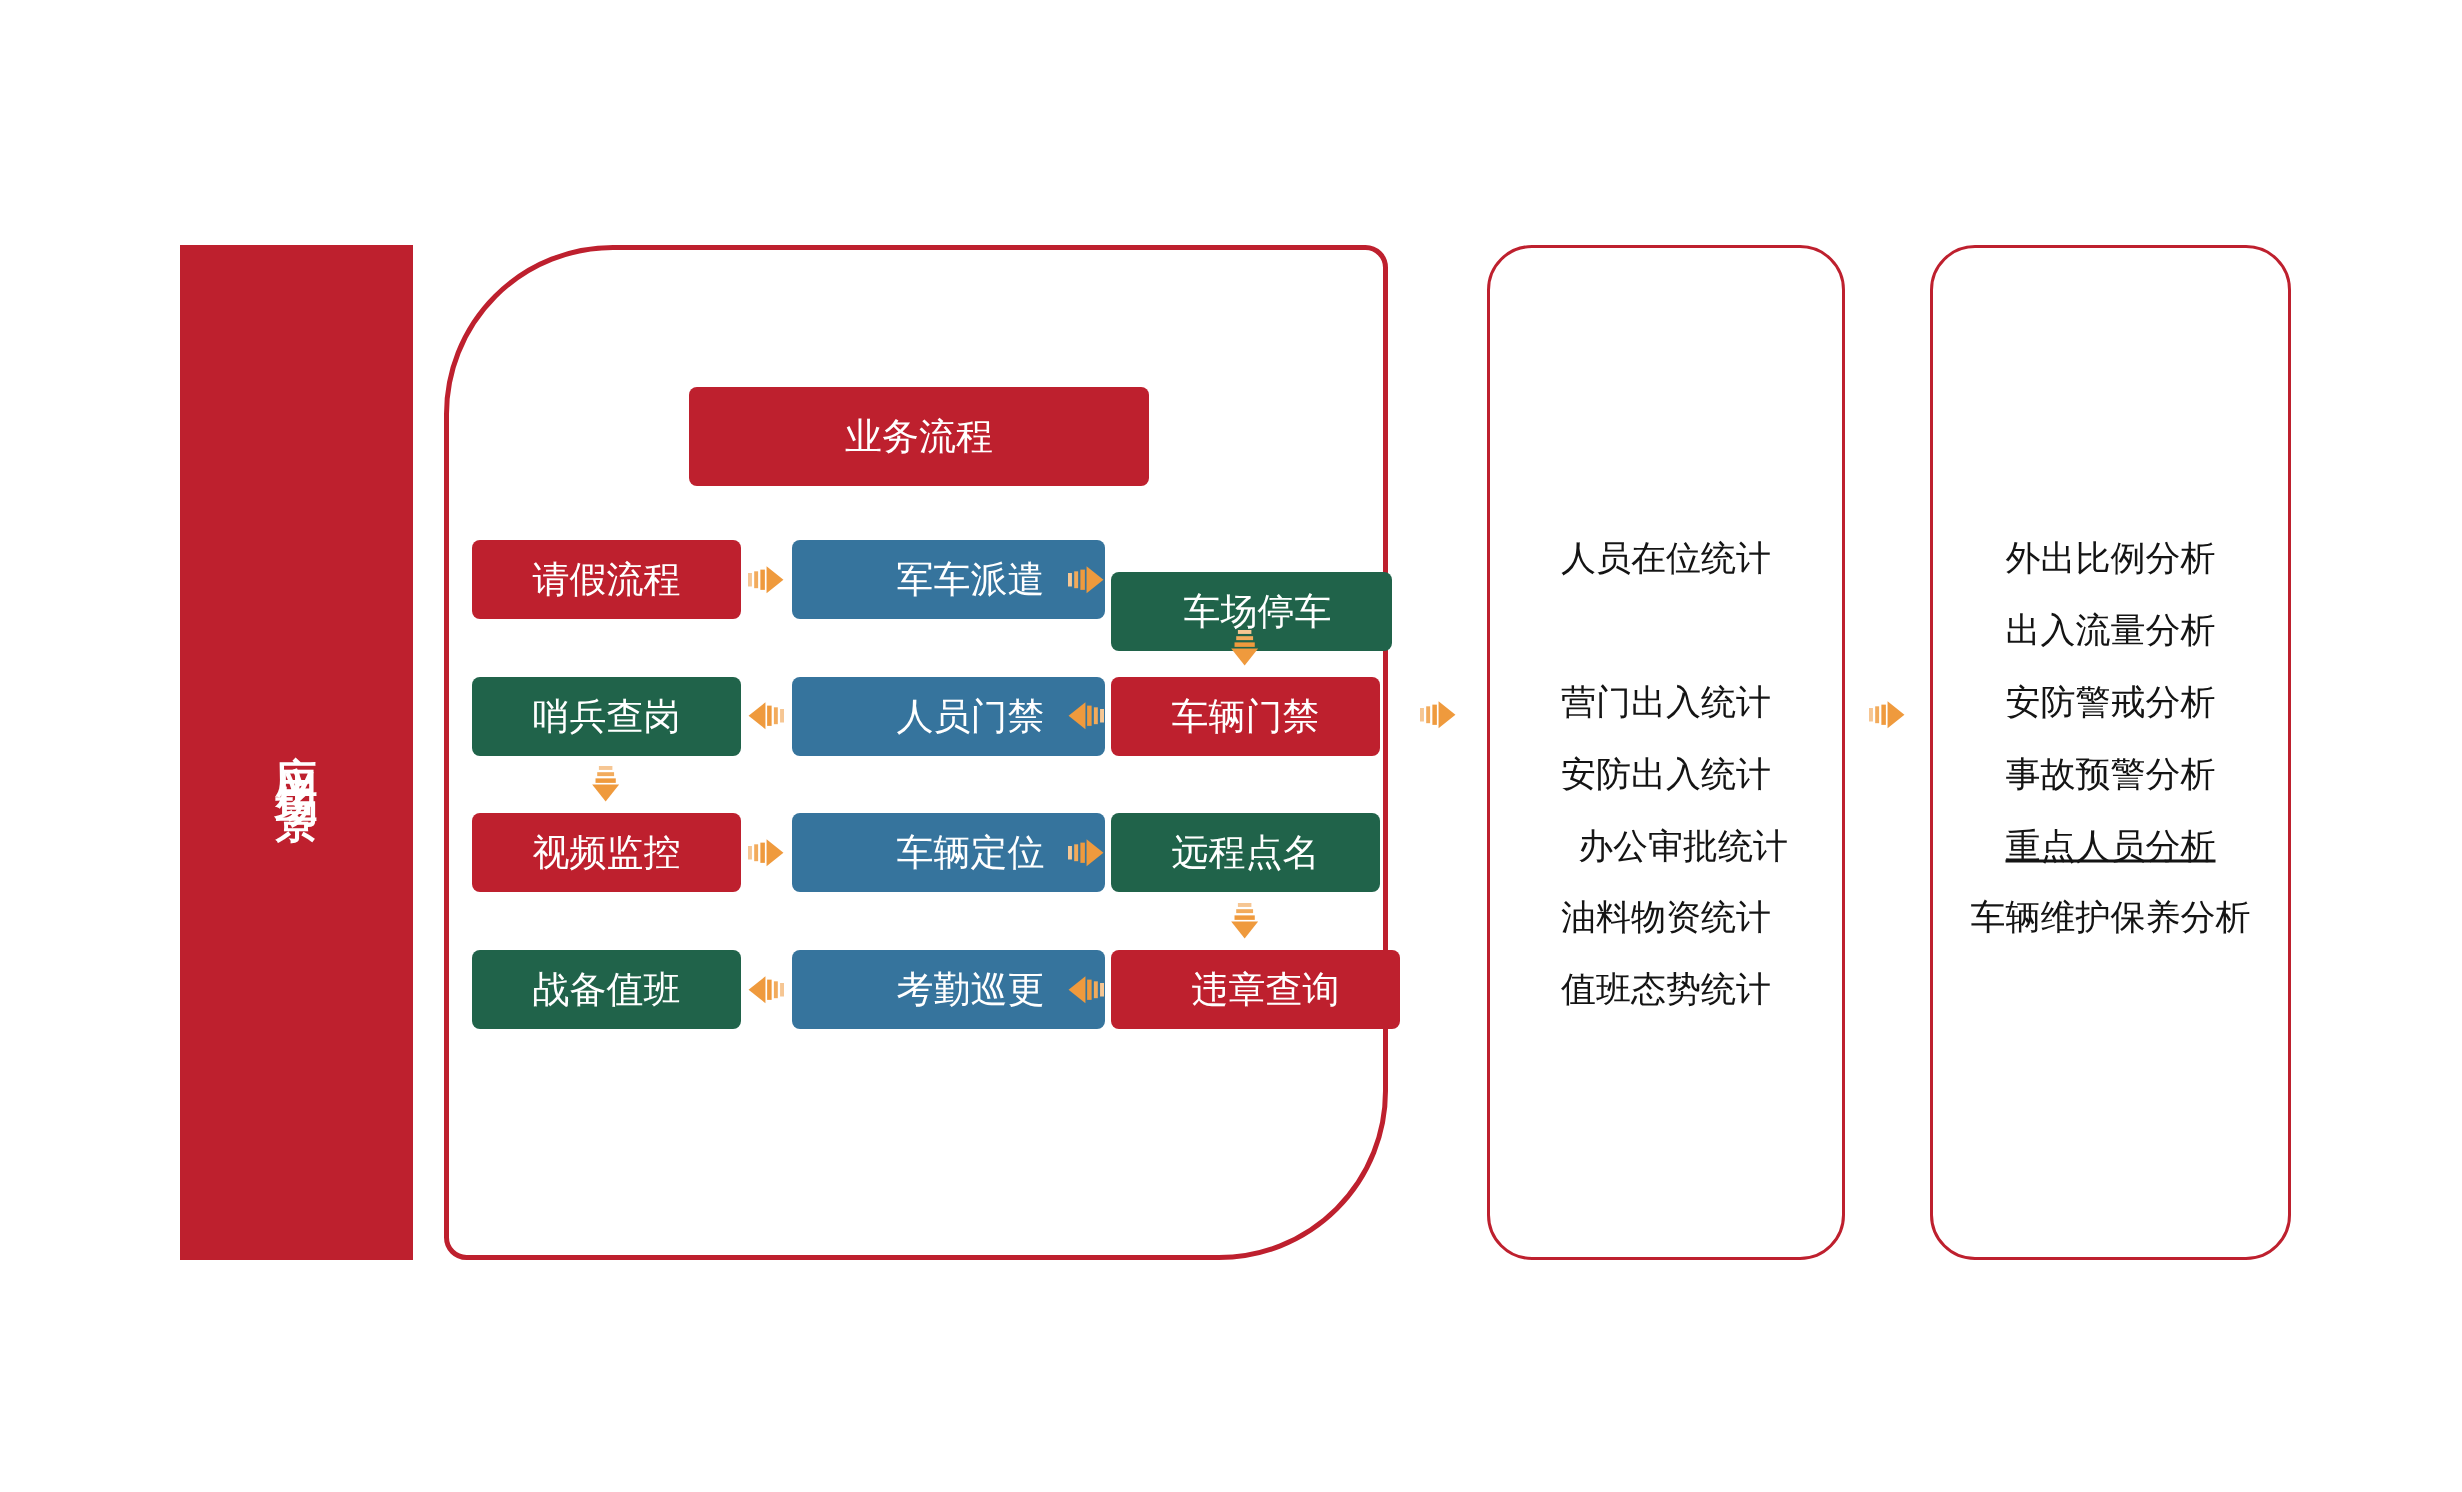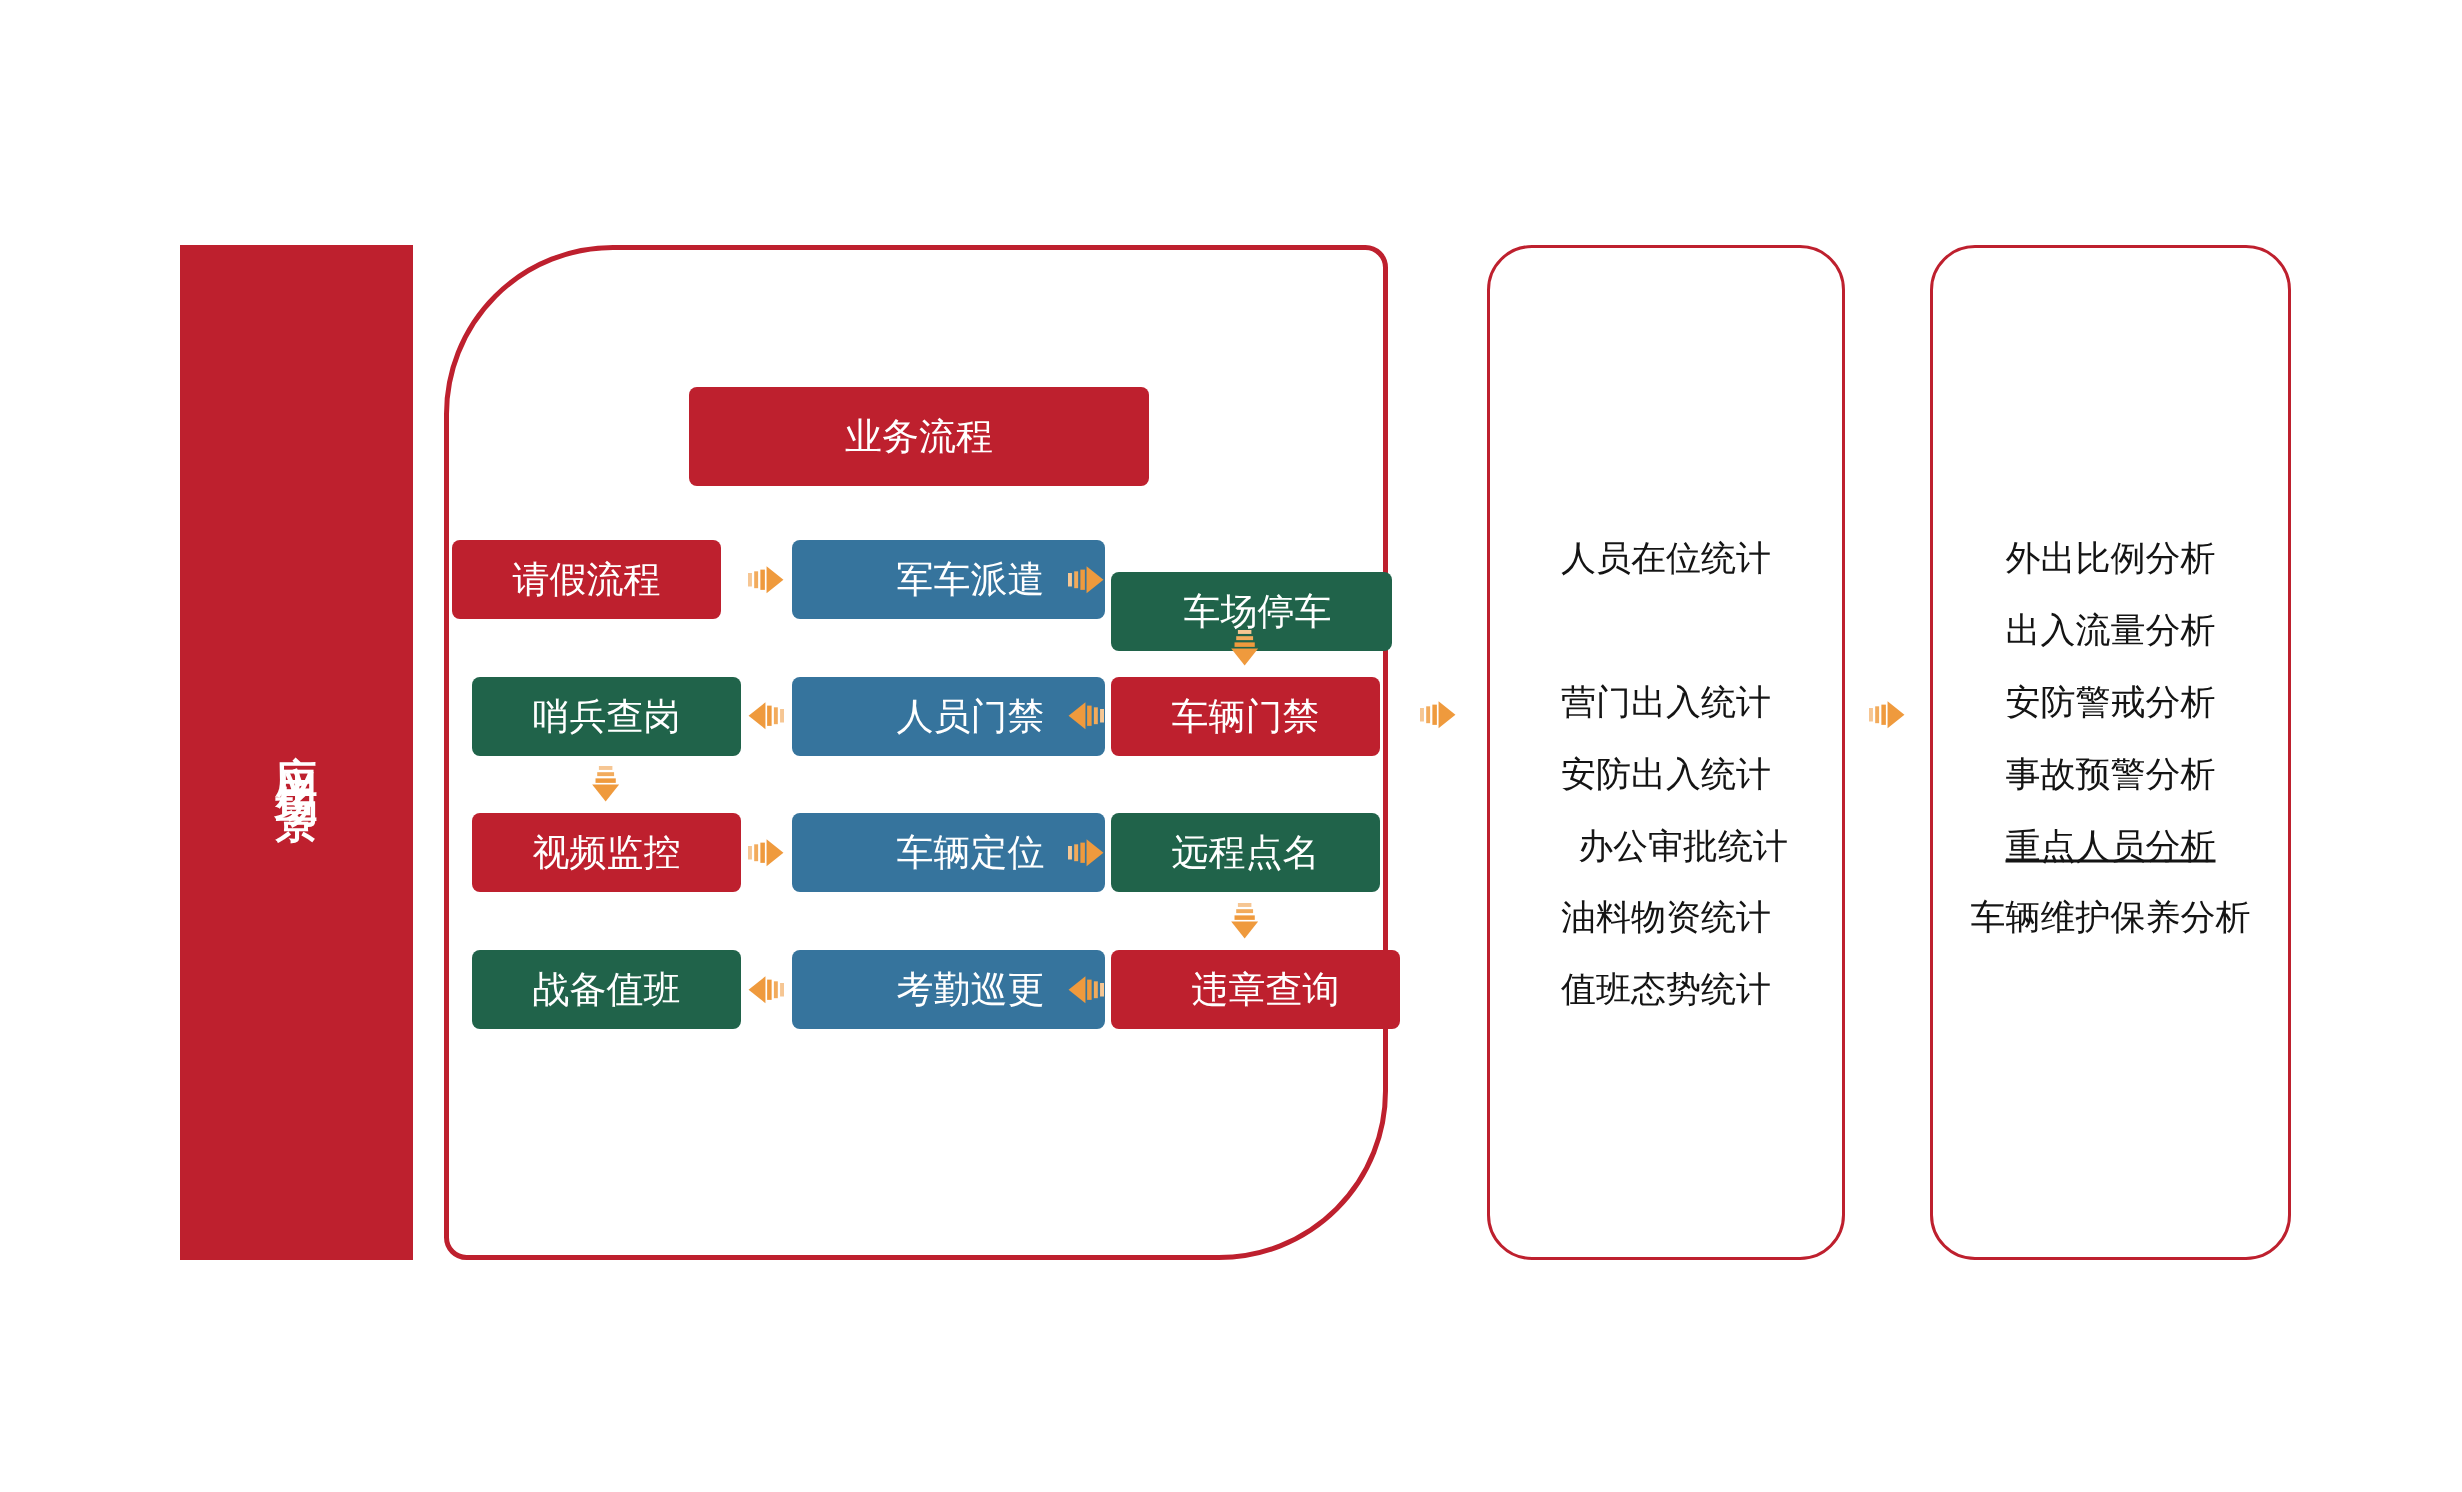--- a/index.html
+++ b/index.html
@@ -81,21 +81,21 @@
   <div class="hdr red">
     <span>业务流程</span>
   </div>
   <div class="hdr blue">
     <span>业务流程</span>
   </div>
   <div class="hdr green">
     <span>业务流程</span>
   </div>
 
-  <div class="node c-red" style="left:452px;top:540px;">请假流程</div>
+  <div class="node c-red" style="left:472px;top:540px;">请假流程</div>
   <div class="node c-blue" style="left:792px;top:540px;">军车派遣</div>
   <div class="node c-green" style="left:1111px;top:572px;padding-left:12px;">车场停车</div>
 
   <div class="node c-green" style="left:472px;top:677px;">哨兵查岗</div>
   <div class="node c-blue" style="left:792px;top:677px;">人员门禁</div>
   <div class="node c-red" style="left:1111px;top:677px;">车辆门禁</div>
 
   <div class="node c-red" style="left:472px;top:813px;">视频监控</div>
   <div class="node c-blue" style="left:792px;top:813px;">车辆定位</div>
   <div class="node c-green" style="left:1111px;top:813px;">远程点名</div>

